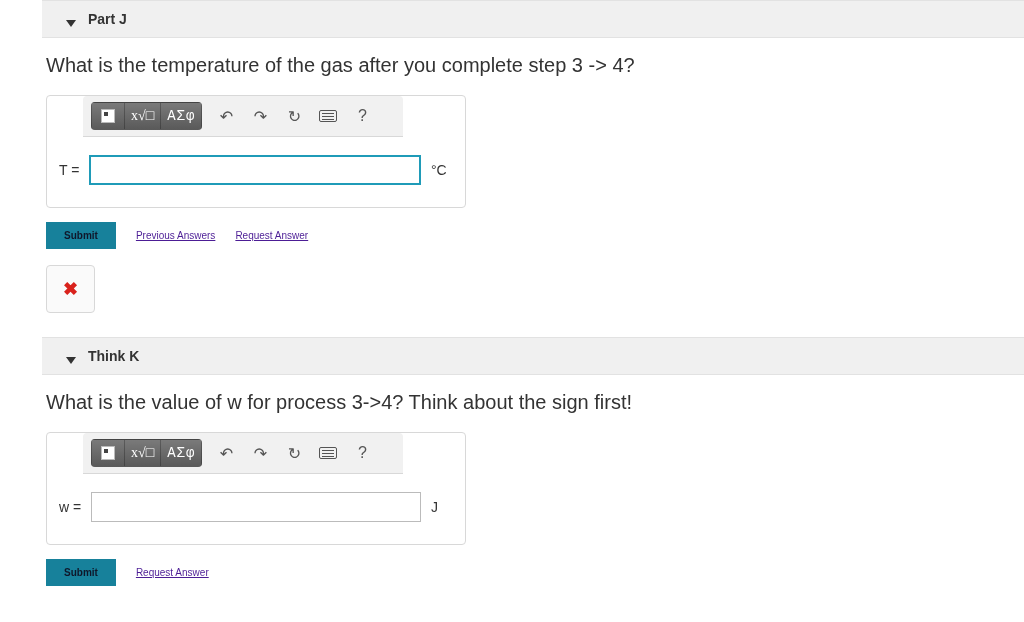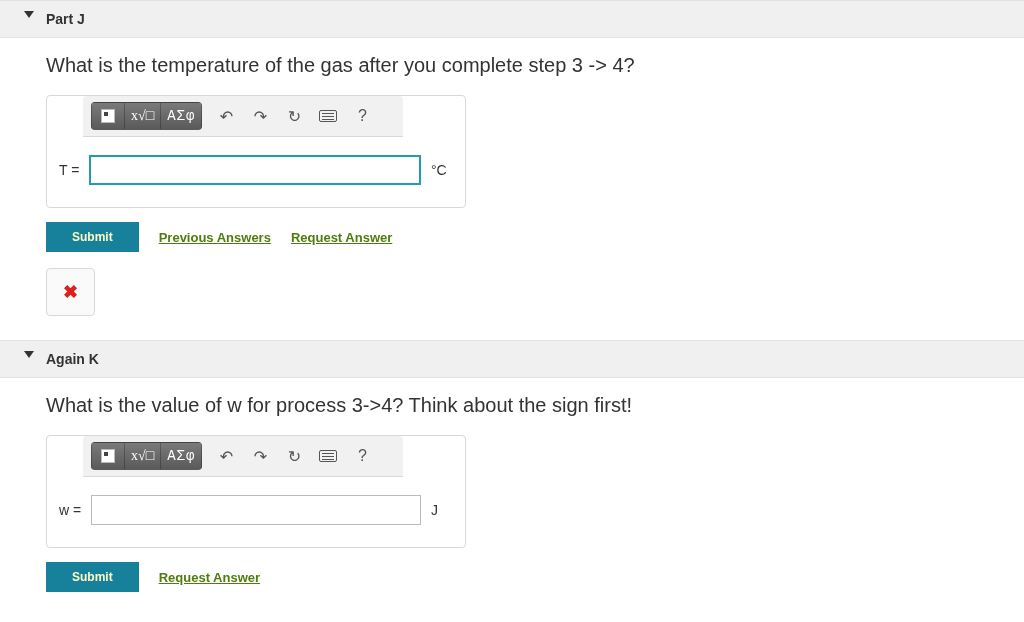--- a/index.html
+++ b/index.html
@@ -10,22 +10,23 @@
     color: #333;
     background: #fff;
     width: 1024px;
   }
   .part-header {
     background: #f0f0f0;
     border-top: 1px solid #e2e2e2;
     border-bottom: 1px solid #e2e2e2;
     padding: 10px 0 10px 24px;
     display: flex;
-    align-items: flex-start;
+    align-items: flex-end;
     gap: 12px;
+    margin-left: 42px;
   }
   .caret-down {
     width: 0; height: 0;
     border-left: 5px solid transparent;
     border-right: 5px solid transparent;
     border-top: 7px solid #333;
   }
   .part-title { font-weight: bold; font-size: 14px; }
   .part-body { padding: 16px 0 24px 46px; }
   .question { margin-bottom: 18px; font-size: 20px; color: #333; }
@@ -85,31 +86,31 @@
     border: 2px solid #1f9bb8;
     padding: 3px 6px;
     font-size: 14px;
     outline: none;
   }
   .answer-input.unfocused { border: 1px solid #bbb; height: 30px; padding: 4px 7px; }
   .unit { font-size: 14px; color: #333; min-width: 22px; }
   .action-row { display:flex; align-items:center; gap: 20px; margin-bottom: 16px; }
   .submit-btn {
     background: #17819b;
-    color: #fef9c3;
+    color: #0f172a;
     border: none;
-    padding: 8px 26px;
-    font-size: 12px;
+    padding: 8px 18px;
+    font-size: 10px;
     font-weight: bold;
     cursor: pointer;
   }
   .link-btn {
-    color: #4d7c0f;
-    font-size: 13px;
-    font-weight: bold;
+    color: #4c1d95;
+    font-size: 10px;
+    font-weight: normal;
     text-decoration: underline;
     cursor: pointer;
   }
   .feedback-box {
     display: inline-flex;
     align-items: center;
     gap: 12px;
     border: 1px solid #d8d8d8;
     border-radius: 4px;
     padding: 12px 16px;
@@ -174,21 +175,21 @@
     <span class="link-btn">Request Answer</span>
   </div>
 
   <div class="feedback-box">
     <span class="x-icon">✖</span>
   </div>
 </div>
 
 <div class="part-header">
   <div class="caret-down"></div>
-  <div class="part-title">Again K</div>
+  <div class="part-title">Think K</div>
 </div>
 <div class="part-body">
   <div class="question">What is the value of w for process 3-&gt;4? Think about the sign first!</div>
 
   <div class="answer-box">
     <div class="toolbar">
       <div class="btn-group">
         <button class="tool-btn" title="templates">
             <span class="templates"></span>
           </button>

